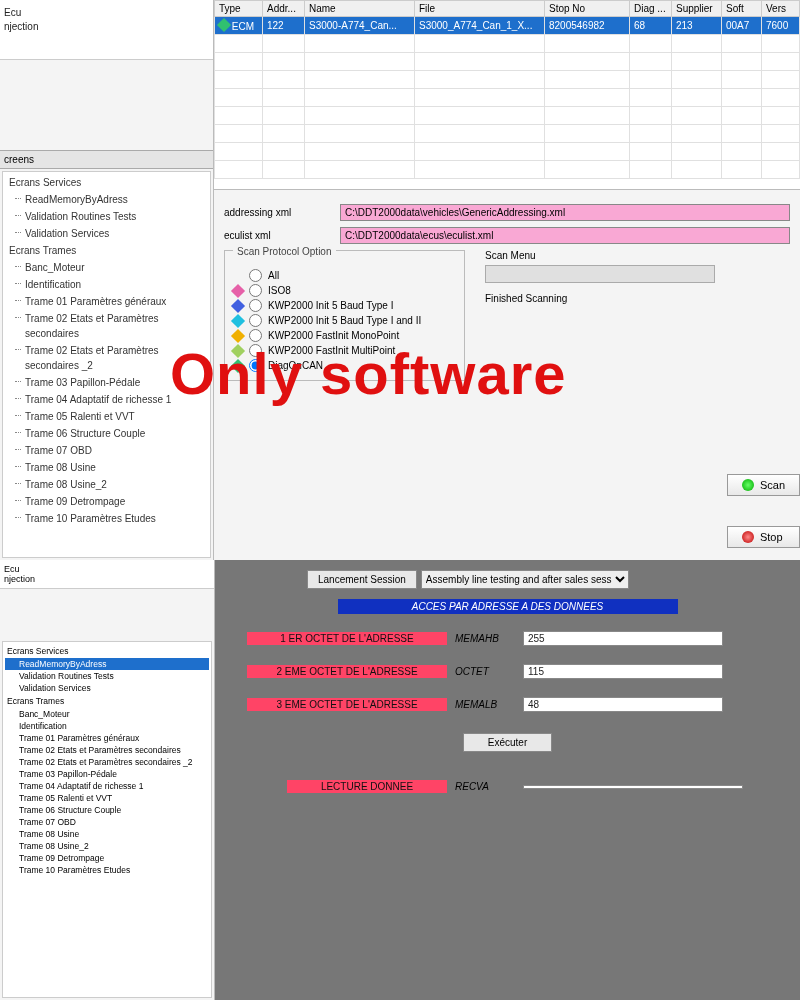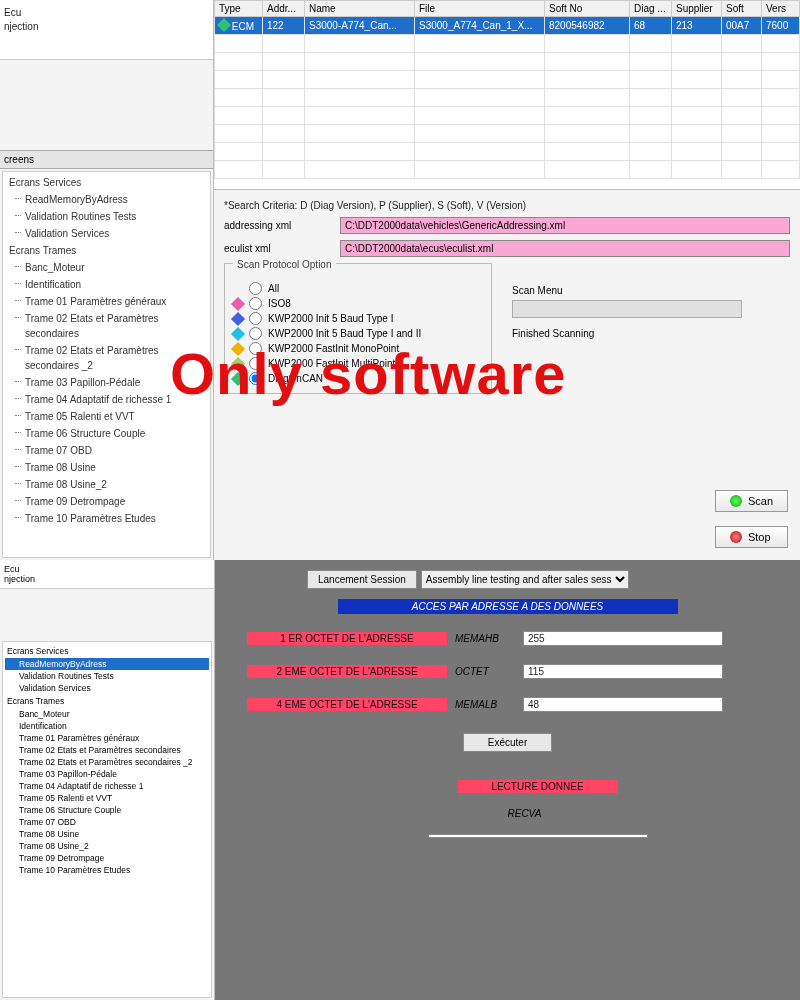--- a/index.html
+++ b/index.html
@@ -22,43 +22,43 @@
   .info-panel { flex: 1; background: #f4f4f4; padding: 8px 10px; position: relative; }
   .note { font-size: 10px; color: #222; margin: 2px 0; }
   .field-row { display: flex; align-items: center; margin: 6px 0; gap: 6px; }
   .field-row label { width: 110px; font-size: 10px; }
   .field-row input[type=text] { flex: 1; font-size: 10px; padding: 2px 4px; border: 1px solid #888; background: #f9a8d4; }
   .groups { display: flex; gap: 20px; margin-top: 6px; }
   .group { border: 1px solid #bbb; padding: 4px 8px 6px 8px; }
   .group-title { font-size: 10px; position: relative; top: -10px; background: #f4f4f4; display: inline-block; padding: 0 4px; color: #444;}
   .radio-row { display: flex; align-items: center; gap: 6px; font-size: 10px; margin: 2px 0; }
   .diamond { width: 10px; height: 10px; transform: rotate(45deg); display: inline-block; }
-  .scan-menu { margin-top: 22px; font-size: 10px; }
+  .scan-menu { margin-top: 0; font-size: 10px; }
   .scan-bar { width: 230px; height: 18px; background: #e0e0e0; border: 1px solid #aaa; margin: 4px 0 10px 0; }
   .btn { display: inline-flex; align-items: center; gap: 6px; border: 1px solid #999; background: linear-gradient(#fff,#e8e8e8); padding: 4px 14px; font-size: 11px; cursor: pointer; }
   .btn .dot-green { width: 12px; height: 12px; border-radius: 50%; background: radial-gradient(#6f6,#0a0); }
   .btn .dot-red { width: 12px; height: 12px; border-radius: 50%; background: radial-gradient(#f88,#b00); }
-  .btn-col { position: absolute; right: 12px; bottom: 12px; display: flex; flex-direction: column; gap: 14px; }
+  .btn-col { position: absolute; right: 0; bottom: 12px; display: flex; flex-direction: column; gap: 30px; }
   select.combo { font-size: 10px; padding: 1px 2px; border: 1px solid #888; background: #eee; }
 
   .bottom { display: flex; height: 440px; }
   .bottom-left { width: 215px; background: #f4f4f4; border-right: 1px solid #bbb; display: flex; flex-direction: column; }
   .bottom-left .hdr { background: #fff; border-bottom: 1px solid #ccc; font-size: 9px; padding: 4px; }
   .bottom-right { flex: 1; background: #777; position: relative; padding: 10px 12px; color: #222; }
   .session-row { display: flex; gap: 4px; margin-left: 80px; margin-bottom: 10px; }
   .session-row .sbtn { background: #e8e8e8; border: 1px solid #888; padding: 3px 10px; font-size: 10px; }
   .session-row select { font-size: 10px; border: 1px solid #888; }
   .blue-title { background: #1030c0; color: #fff; font-size: 10px; text-align: center; padding: 2px 4px; width: 340px; margin: 6px auto 14px auto; font-style: italic; }
   .addr-row { display: flex; align-items: center; gap: 8px; height: 18px; margin: 15px 0; }
   .addr-label { background: #f46; color: #111; font-size: 10px; width: 200px; text-align: center; padding: 1px 4px; }
   .mem-label { color: #000; font-size: 10px; width: 60px; font-style: italic; }
   .mem-val { background: #fff; border: 1px solid #888; font-size: 10px; padding: 1px 4px; width: 200px; }
   .exec-row { text-align: center; margin: 20px 0; }
   .exec-btn { background: #e8e8e8; border: 1px solid #888; padding: 3px 24px; font-size: 10px; }
-  .read-row { display: flex; align-items: center; gap: 15px; margin-top: 28px; flex-direction: column; }
+  .read-row { display: flex; align-items: center; gap: 8px; margin-top: 28px; }
 
   .overlay-text { position: absolute; top: 340px; left: 170px; font-size: 58px; font-weight: bold; color: #e01010; letter-spacing: 1px; pointer-events: none; z-index: 50; }
   
   .tree2 { background: #fff; overflow: auto; border: 1px solid #ccc; margin: 2px; font-size: 8.5px; line-height: 12px; padding: 2px; flex: 1;}
   .tree2 .tg { padding: 1px 2px; }
   .tree2 .ti { padding: 0 2px 0 14px; }
   .tree2 .ti.sel { background: #1e6fcc; color: #fff; }
 </style>
 </head>
 <body>
@@ -106,21 +106,21 @@
             <col style="width:50px">
             <col style="width:40px">
             <col style="width:38px">
           </colgroup>
         <tbody>
             <tr>
           <th>Type</th>
           <th>Addr...</th>
           <th>Name</th>
           <th>File</th>
-          <th>Soft No</th>
+          <th>Stop No</th>
           <th>Diag ...</th>
           <th>Supplier</th>
           <th>Soft</th>
           <th>Vers</th>
         </tr>
         <tr class="rowsel">
           <td><span class="diamond" style="background:#30c070"></span> <span>ECM</span></td>
           <td>122</td>
           <td>S3000-A774_Can...</td>
           <td>S3000_A774_Can_1_X...</td>
@@ -216,33 +216,32 @@
               <td></td>
               <td></td>
               <td></td>
               <td></td>
             </tr>
       </tbody>
         </table>
     </div>
 
     <div class="info-panel">
-      <div class="note">*Search Criteria: D (Diag Version), P (Supplier), S (Soft), V (Version)</div>
 
       <div class="field-row">
         <label>addressing xml</label>
         <input type="text" value="C:\DDT2000data\vehicles\GenericAddressing.xml" style="">
       </div>
       <div class="field-row">
         <label>eculist xml</label>
         <input type="text" value="C:\DDT2000data\ecus\eculist.xml" style="">
       </div>
 
       <div class="groups">
-        <div class="group" style="width:268px">
+        <div class="group" style="width:241px">
           <span class="group-title">Scan Protocol Option</span>
           <div class="radio-row">
               <span style="width:10px"></span>
               <input type="radio" name="p" style="">
               <span>All</span>
             </div>
           <div class="radio-row">
               <span class="diamond" style="background:#e660a8"></span>
               <input type="radio" name="p" style="">
               <span>ISO8</span>
@@ -339,21 +338,21 @@
         <div class="addr-label">1 ER OCTET DE L'ADRESSE</div>
         <div class="mem-label">MEMAHB</div>
         <div class="mem-val">255</div>
       </div>
       <div class="addr-row">
         <div class="addr-label">2 EME OCTET DE L'ADRESSE</div>
         <div class="mem-label">OCTET</div>
         <div class="mem-val">115</div>
       </div>
       <div class="addr-row">
-        <div class="addr-label">4 EME OCTET DE L'ADRESSE</div>
+        <div class="addr-label">3 EME OCTET DE L'ADRESSE</div>
         <div class="mem-label">MEMALB</div>
         <div class="mem-val">48</div>
       </div>
     </div>
 
     <div class="exec-row">
       <button class="exec-btn">Exécuter</button>
     </div>
 
     <div class="read-row" style="margin-left:60px">

